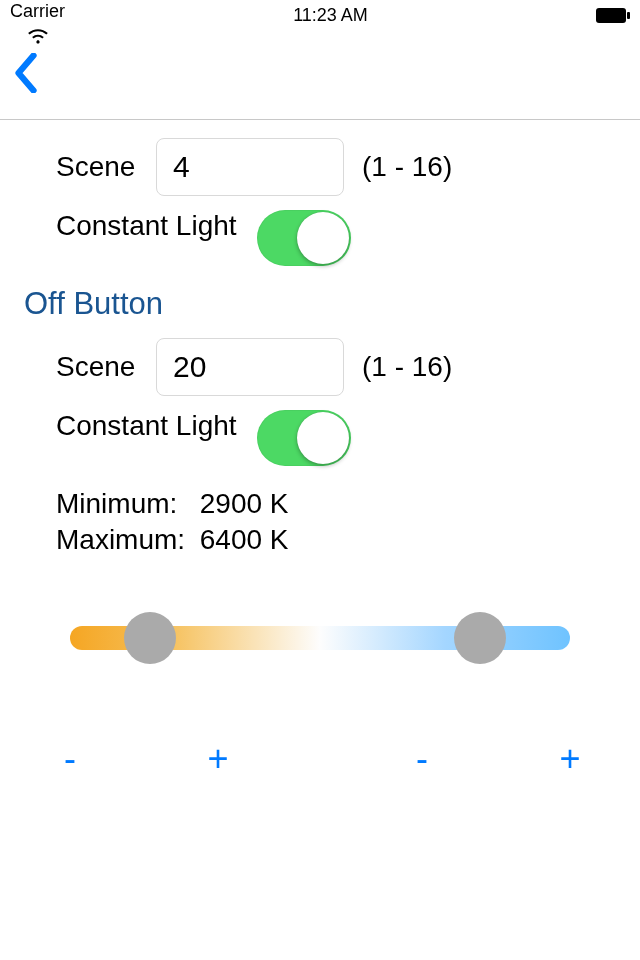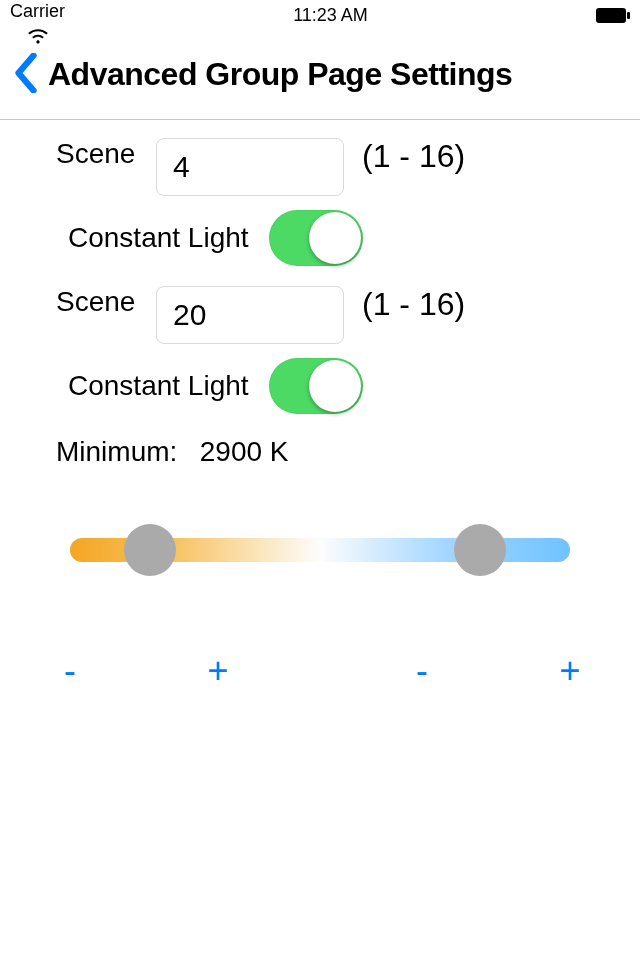--- a/index.html
+++ b/index.html
@@ -45,21 +45,21 @@
     font-size: 32px;
     font-weight: 700;
     letter-spacing: -0.5px;
   }
 
   
   .content { padding: 18px 24px 0 24px; }
 
   .row {
     display: flex;
-    align-items: flex-start;
+    align-items: center;
     margin-bottom: 14px;
     min-height: 58px;
     margin-left: 32px;
   }
   .row .label {
     font-size: 28px;
     margin-right: 14px;
     min-width: 86px;
   }
   .row .stepper-box {
@@ -68,21 +68,21 @@
     border: 1px solid #d9d9d9;
     border-radius: 8px;
     display: flex;
     align-items: center;
     padding: 0 16px;
     font-size: 30px;
     margin-right: 18px;
     background: #fff;
   }
   .row .range-hint {
-    font-size: 32px;
+    font-size: 28px;
   }
 
   
   .switch {
     width: 94px; height: 56px;
     border-radius: 28px;
     position: relative;
     cursor: pointer;
   }
   .switch.on { background: #4cd964; box-shadow: inset 0 0 0 1px rgba(0,0,0,0.04); }
@@ -90,22 +90,22 @@
     position: absolute;
     top: 2px; right: 2px;
     width: 52px; height: 52px;
     background: #fff;
     border-radius: 50%;
     box-shadow: 0 2px 4px rgba(0,0,0,0.3), 0 0 1px rgba(0,0,0,0.2);
   }
 
   .switch-row {
     display: flex;
-    align-items: center;
-    margin-left: 44px;
+    align-items: flex-start;
+    margin-left: 32px;
     margin-bottom: 20px;
   }
   .switch-row .label {
     font-size: 28px;
     margin-right: 20px;
   }
 
   .section-header {
     font-size: 31px;
     color: #1a5591;
@@ -190,40 +190,40 @@
     </span>
   </div>
 </div>
 
 <div class="nav-bar">
   <div class="back-chevron">
     <svg width="24" height="40" viewBox="0 0 18 32">
       <polyline points="15,2 3,16 15,30" fill="none" stroke="#007aff" stroke-width="5" stroke-linecap="round" stroke-linejoin="round"></polyline>
     </svg>
   </div>
-  <div class="nav-title">Advanced Group Page Settings</div>
 </div>
 
 <div class="content">
 
   <div class="row">
     <span class="label">Scene</span>
     <div class="stepper-box">
       <span>4</span>
     </div>
     <span class="range-hint">(1 - 16)</span>
   </div>
 
   <div class="switch-row">
     <span class="label">Constant Light</span>
     <div class="switch on">
       <div class="knob"></div>
     </div>
   </div>
 
+  <div class="section-header">Off Button</div>
 
 
   <div class="row">
     <span class="label">Scene</span>
     <div class="stepper-box">
       <span>20</span>
     </div>
     <span class="range-hint">(1 - 16)</span>
   </div>
 
@@ -233,20 +233,24 @@
       <div class="knob"></div>
     </div>
   </div>
 
 
   <div class="temp-readout">
     <div>
       <span class="tlabel">Minimum:</span>
       <span>2900 K</span>
     </div>
+    <div>
+      <span class="tlabel">Maximum:</span>
+      <span>6400 K</span>
+    </div>
   </div>
 
   <div class="range-slider-wrap">
     <div class="track"></div>
     <div class="thumb" id="thumb-low" style="left: 16%;"></div>
     <div class="thumb" id="thumb-high" style="left: 82%;"></div>
   </div>
 
   <div class="fine-buttons">
     <div class="fine-group">

